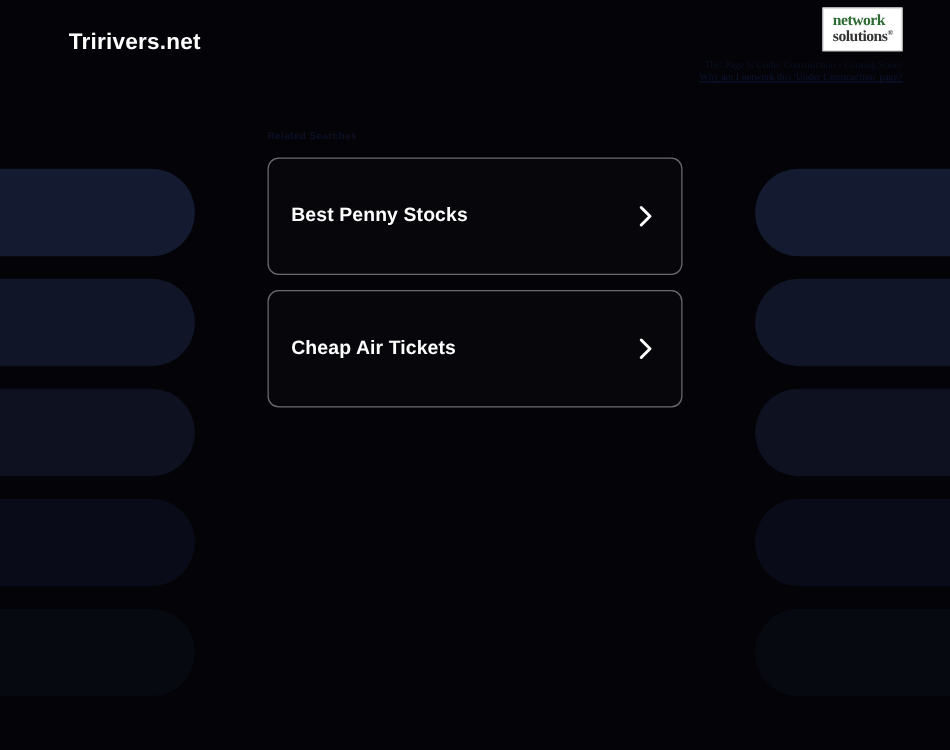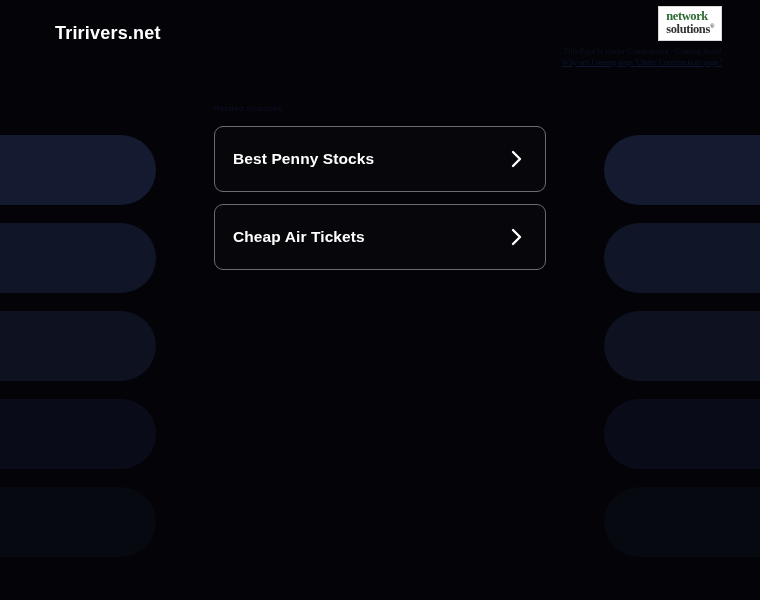--- a/index.html
+++ b/index.html
@@ -112,38 +112,38 @@
   .main {
     position: absolute;
     left: 214px;
     top: 0;
     width: 332px;
     z-index: 2;
   }
 
   .related-label {
     font-size: 8px;
-    font-weight: normal;
+    font-weight: bold;
     letter-spacing: 0.3px;
     color: #0e1126;
     position: absolute;
     top: 104px;
     left: 0;
   }
 
   .cards {
     position: absolute;
     top: 126px;
     left: 0;
     width: 332px;
   }
 
   .card {
     position: relative;
-    height: 66px;
+    height: 94px;
     width: 332px;
     margin-bottom: 12px;
     border: 1px solid #6b6b72;
     border-radius: 9px;
     background: #06060b;
     display: flex;
     align-items: center;
     justify-content: space-between;
     padding: 0 22px 0 18px;
     cursor: pointer;
@@ -188,21 +188,21 @@
 
   <div class="ns-block">
 
     <div class="ns-logo">
       <span class="ns-net">network</span>
       <span class="ns-sol"><span>solutions</span><span class="reg">®</span></span>
     </div>
 
     <div class="ns-lines">
       <div>This Page Is Under Construction - Coming Soon!</div>
-      <a href="#">Why am I seeing page 'Under Construction' page?</a>
+      <a href="#">Why am I network this 'Under Construction' page?</a>
     </div>
 
   </div>
 </div>
 
 <div class="main">
 
   <div class="related-label">Related Searches</div>
 
   <div class="cards">

